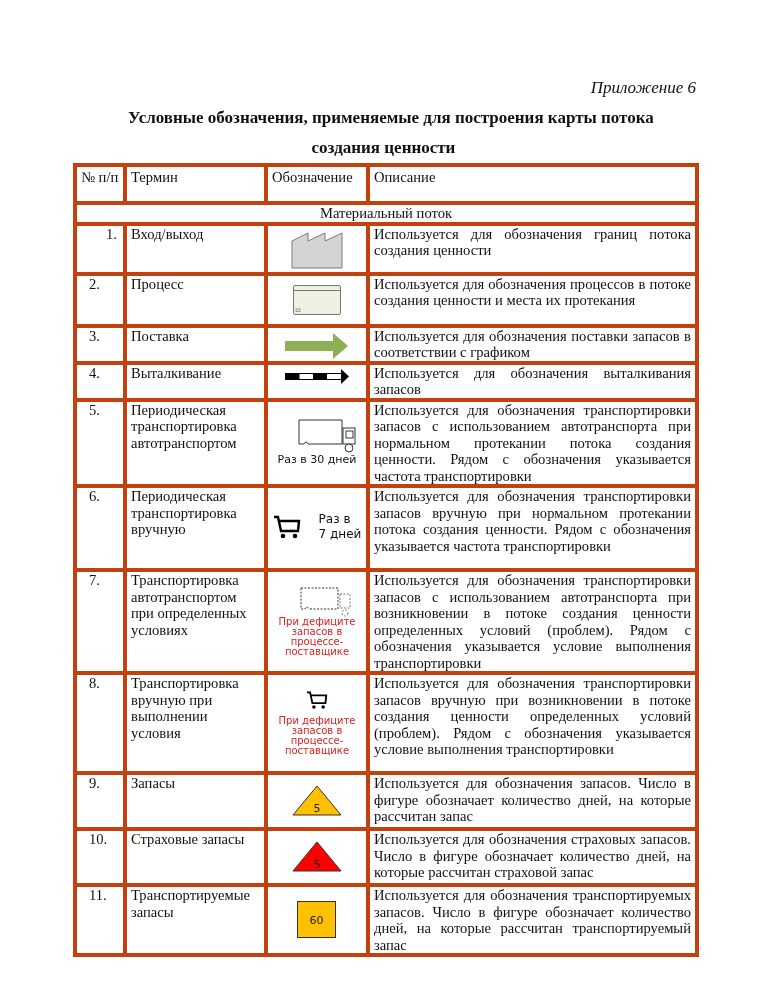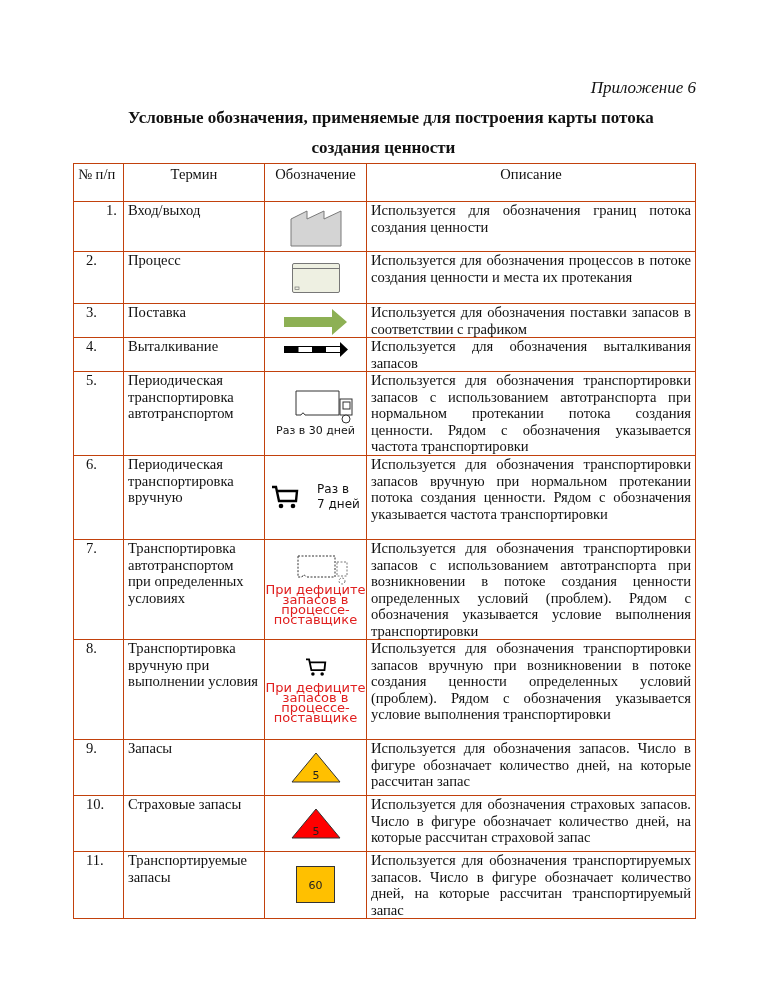--- a/index.html
+++ b/index.html
@@ -3,31 +3,31 @@
   <meta charset="utf-8">
   <style>
     html, body { margin: 0; padding: 0; background: #ffffff; }
     body { width: 768px; height: 994px; position: relative; overflow: hidden;
            font-family: "Liberation Serif", "DejaVu Serif", serif; color: #111; }
     .appendix { position: absolute; top: 78px; right: 72px; font-style: italic; font-size: 17px; }
     .title { position: absolute; left: 73px; width: 621px; text-align: center; font-weight: bold; font-size: 17px; }
     .title.l1 { top: 108px; left: 100px; width: 594px; text-align: left; padding-left: 28px; box-sizing: border-box; }
     .title.l2 { top: 138px; }
     table { position: absolute; left: 73px; top: 163px; border-collapse: collapse; width: 622px; table-layout: fixed; font-size: 14.6px; line-height: 16.5px; }
-    td, th { border: 1px solid #c2410c; vertical-align: top; padding: 0 4px; font-weight: normal; }
-    th { text-align: center; padding-top: 2px; }
+    td, th { border: 4px solid #c2410c; vertical-align: top; padding: 0 4px; font-weight: normal; }
+    th { text-align: left; padding-top: 2px; }
     th.num { text-align: left; }
     col.c1 { width: 50px; } col.c2 { width: 141px; } col.c3 { width: 102px; } col.c4 { width: 329px; }
     td.num { text-align: left; padding-left: 12px; }
     td.num.r { text-align: right; padding-right: 6px; padding-left: 0; }
     td.desc { text-align: justify; text-align-last: left; }
     td.sym { text-align: center; vertical-align: middle; padding: 2px 0; }
     .section td { text-align: center; }
     .sym-caption { font-family: "DejaVu Sans", sans-serif; font-size: 11px; line-height: 14px; color: #111; }
-    .sym-red { font-family: "DejaVu Sans", sans-serif; font-size: 13px; line-height: 10px; color: #e02020; }
+    .sym-red { font-family: "DejaVu Sans", sans-serif; font-size: 10px; line-height: 10px; color: #e02020; }
     .cart-row { display: inline-flex; align-items: center; gap: 18px; }
     .cart-row .sym-caption { text-align: left; font-size: 12px; line-height: 15px; }
     svg { display: block; margin: 0 auto; }
   </style>
 </head>
 <body>
 
 <div class="appendix">Приложение 6</div>
 <div class="title l1">Условные обозначения, применяемые для построения карты потока</div>
 <div class="title l2">создания ценности</div>
@@ -41,20 +41,23 @@
     </colgroup>
   <thead>
     <tr style="height:38px;">
       <th class="num">№ п/п</th>
       <th>Термин</th>
       <th>Обозначение</th>
       <th>Описание</th>
     </tr>
   </thead>
   <tbody>
+    <tr class="section">
+      <td colspan="4">Материальный поток</td>
+    </tr>
 
     <tr style="height:50px;">
       <td class="num r">1.</td>
       <td>Вход/выход</td>
       <td class="sym">
         <svg width="52" height="40" viewBox="0 0 52 40">
           <path d="M1 12 L17 4 L17 12 L34 4 L34 12 L51 4 L51 39 L1 39 Z" fill="#d4d4d4" stroke="#7a7a7a" stroke-width="1"></path>
         </svg>
       </td>
       <td class="desc">Используется для обозначения границ потока создания ценности</td>

